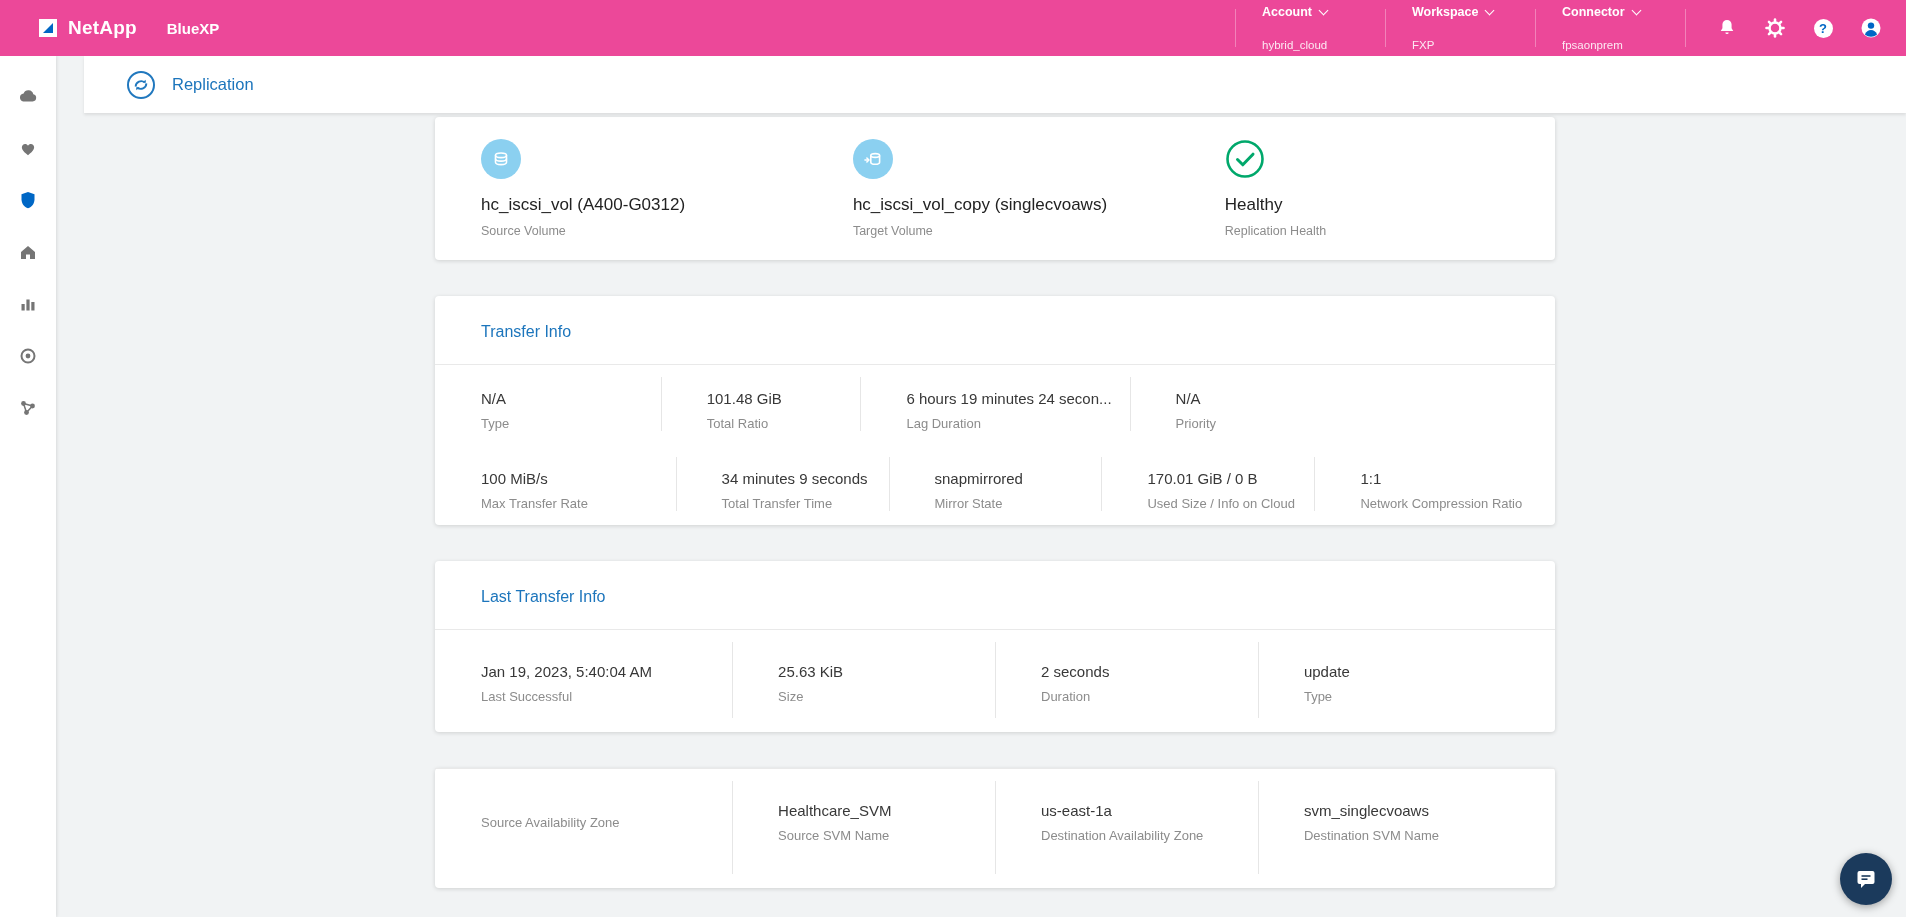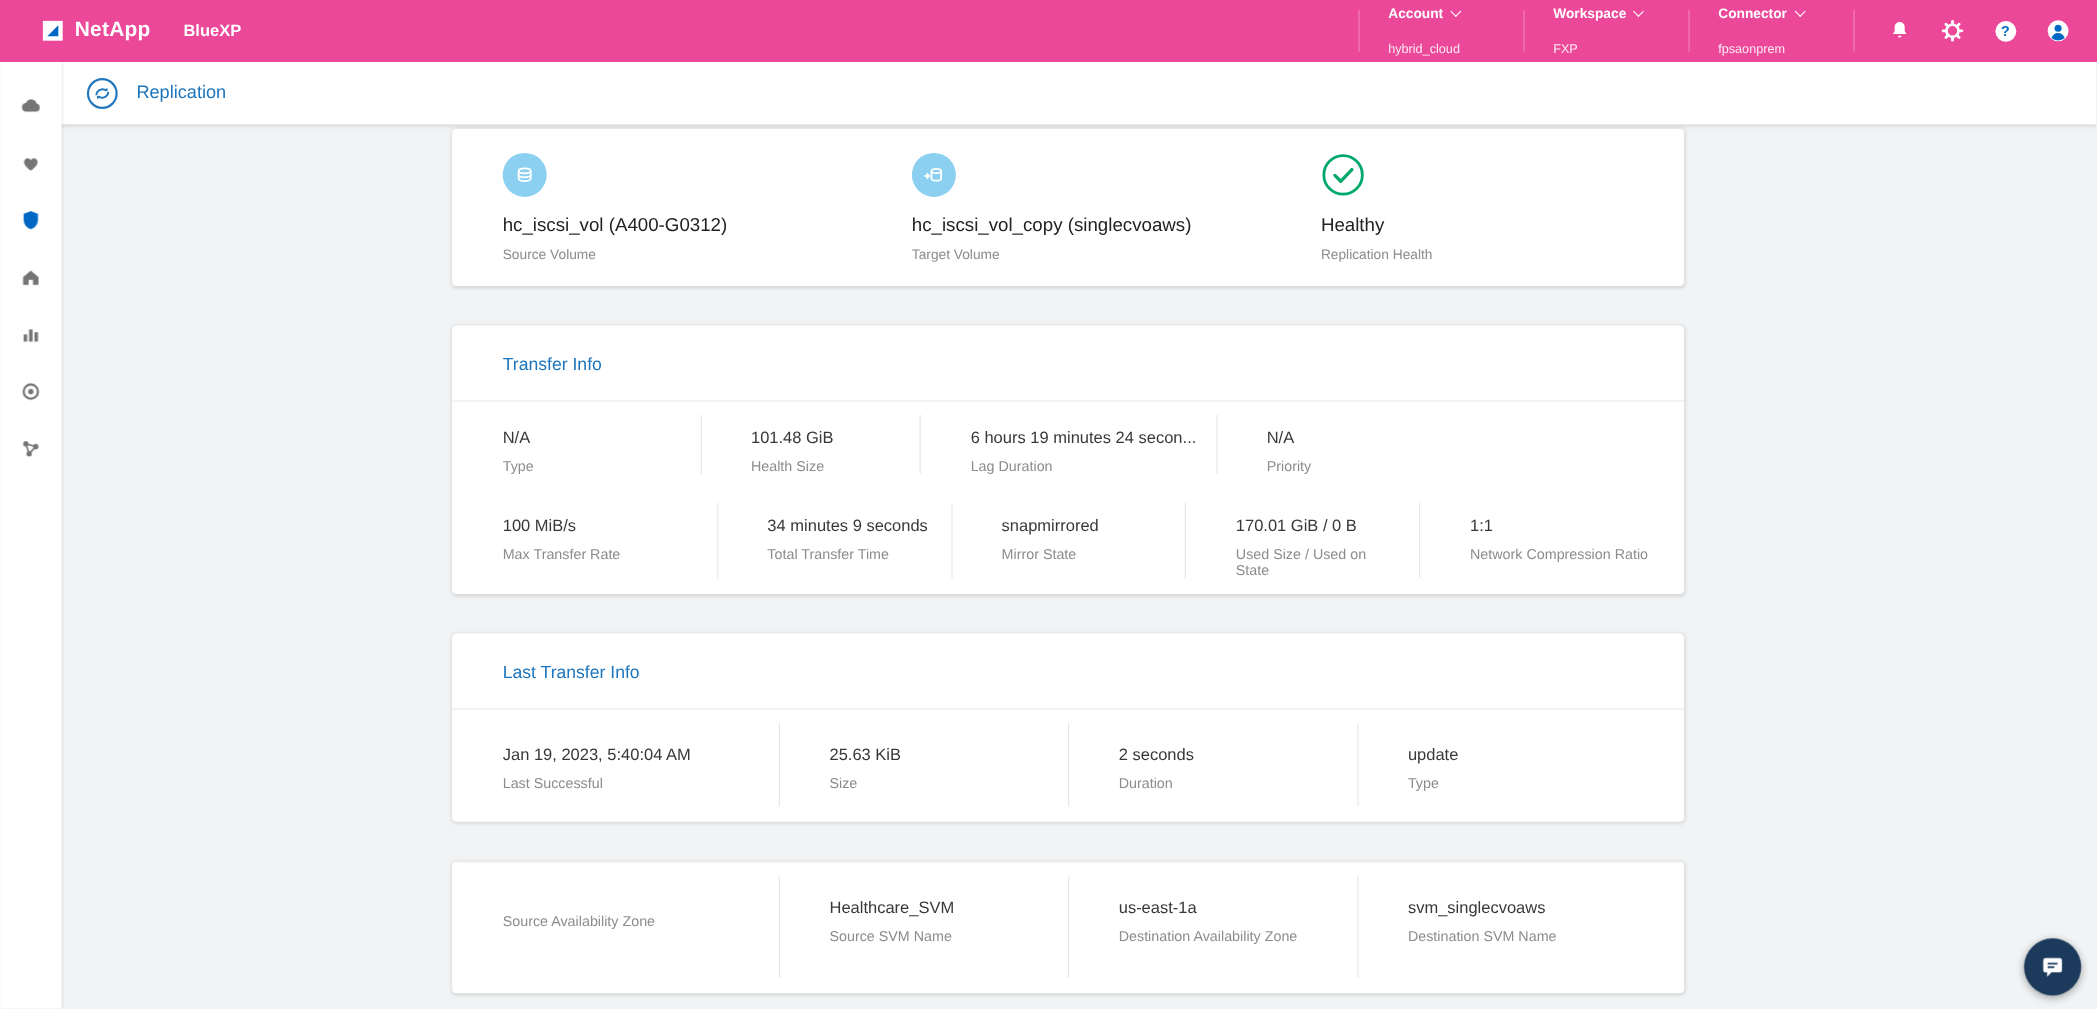--- a/index.html
+++ b/index.html
@@ -31,21 +31,21 @@
 
   
   .sidebar { position:fixed; left:0; top:56px; bottom:0; width:56px; background:#fff;
     box-shadow:1px 0 3px rgba(0,0,0,.10); z-index:30; display:flex; flex-direction:column;
     align-items:center; padding-top:20px; }
   .side-item { width:40px; height:40px; margin-bottom:12px; display:flex; align-items:center;
     justify-content:center; color:#757575; cursor:pointer; border-radius:4px; }
   .side-item.active { color:#0067C5; }
 
   
-  .main { margin-left:36px;border-radius:27px; }
+  .main { margin-left:84px;border-radius:27px; }
   .subheader { height:57px; background:#fff; display:flex; align-items:center;
     padding-left:42px; box-shadow:0 2px 3px rgba(0,0,0,.09); position:relative; z-index:10; }
   .subheader .title { color:#1c75bc; font-size:16.5px; margin-left:16px; }
   .content { height:804px; overflow:hidden; padding-top:4px; }
   .cards { width:1120px; margin:0 auto; }
   .card { background:#fff; border-radius:4px; box-shadow:0 1px 4px rgba(0,0,0,.14);
     margin-bottom:36px; }
 
   
   .summary-card { display:grid; grid-template-columns:1.05fr 1.05fr .9fr;
@@ -262,21 +262,21 @@
       <section class="card">
         <div class="section-title">Transfer Info</div>
         <div class="divider"></div>
         <div class="row5">
           <div class="cell">
             <div class="value">N/A</div>
             <div class="label">Type</div>
           </div>
           <div class="cell">
             <div class="value">101.48 GiB</div>
-            <div class="label">Health Size</div>
+            <div class="label">Total Ratio</div>
           </div>
           <div class="cell">
             <div class="value">6 hours 19 minutes 24 secon...</div>
             <div class="label">Lag Duration</div>
           </div>
           <div class="cell">
             <div class="value">N/A</div>
             <div class="label">Priority</div>
           </div>
         </div>
@@ -288,21 +288,21 @@
           <div class="cell">
             <div class="value">34 minutes 9 seconds</div>
             <div class="label">Total Transfer Time</div>
           </div>
           <div class="cell">
             <div class="value">snapmirrored</div>
             <div class="label">Mirror State</div>
           </div>
           <div class="cell">
             <div class="value">170.01 GiB / 0 B</div>
-            <div class="label">Used Size / Used on State</div>
+            <div class="label">Used Size / Info on Cloud</div>
           </div>
           <div class="cell">
             <div class="value">1:1</div>
             <div class="label">Network Compression Ratio</div>
           </div>
         </div>
       </section>
 
       <section class="card">
         <div class="section-title">Last Transfer Info</div>

